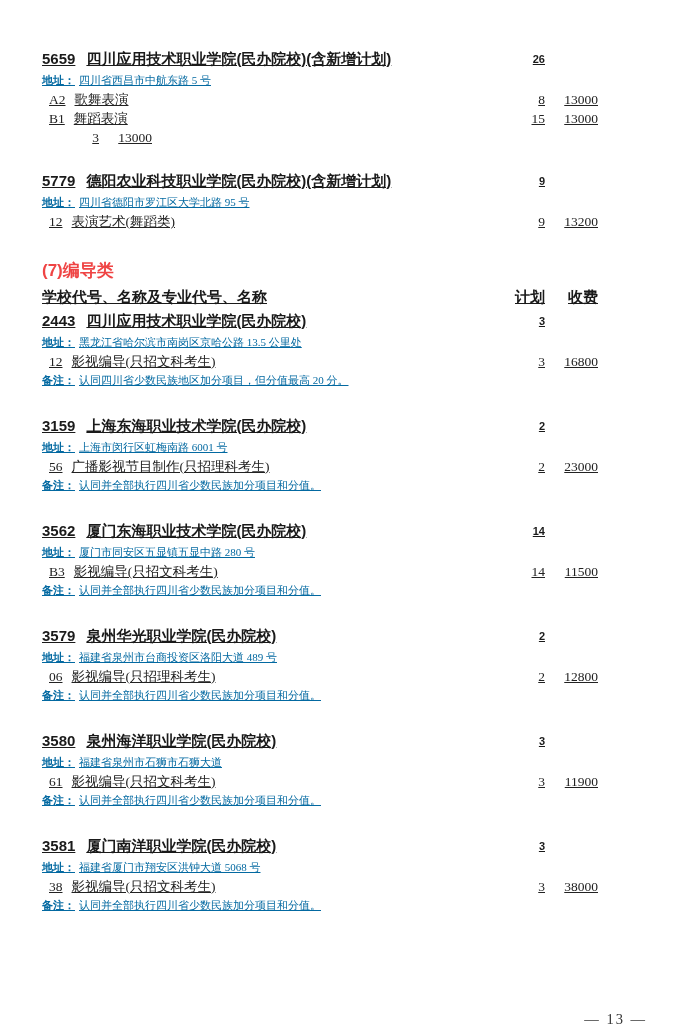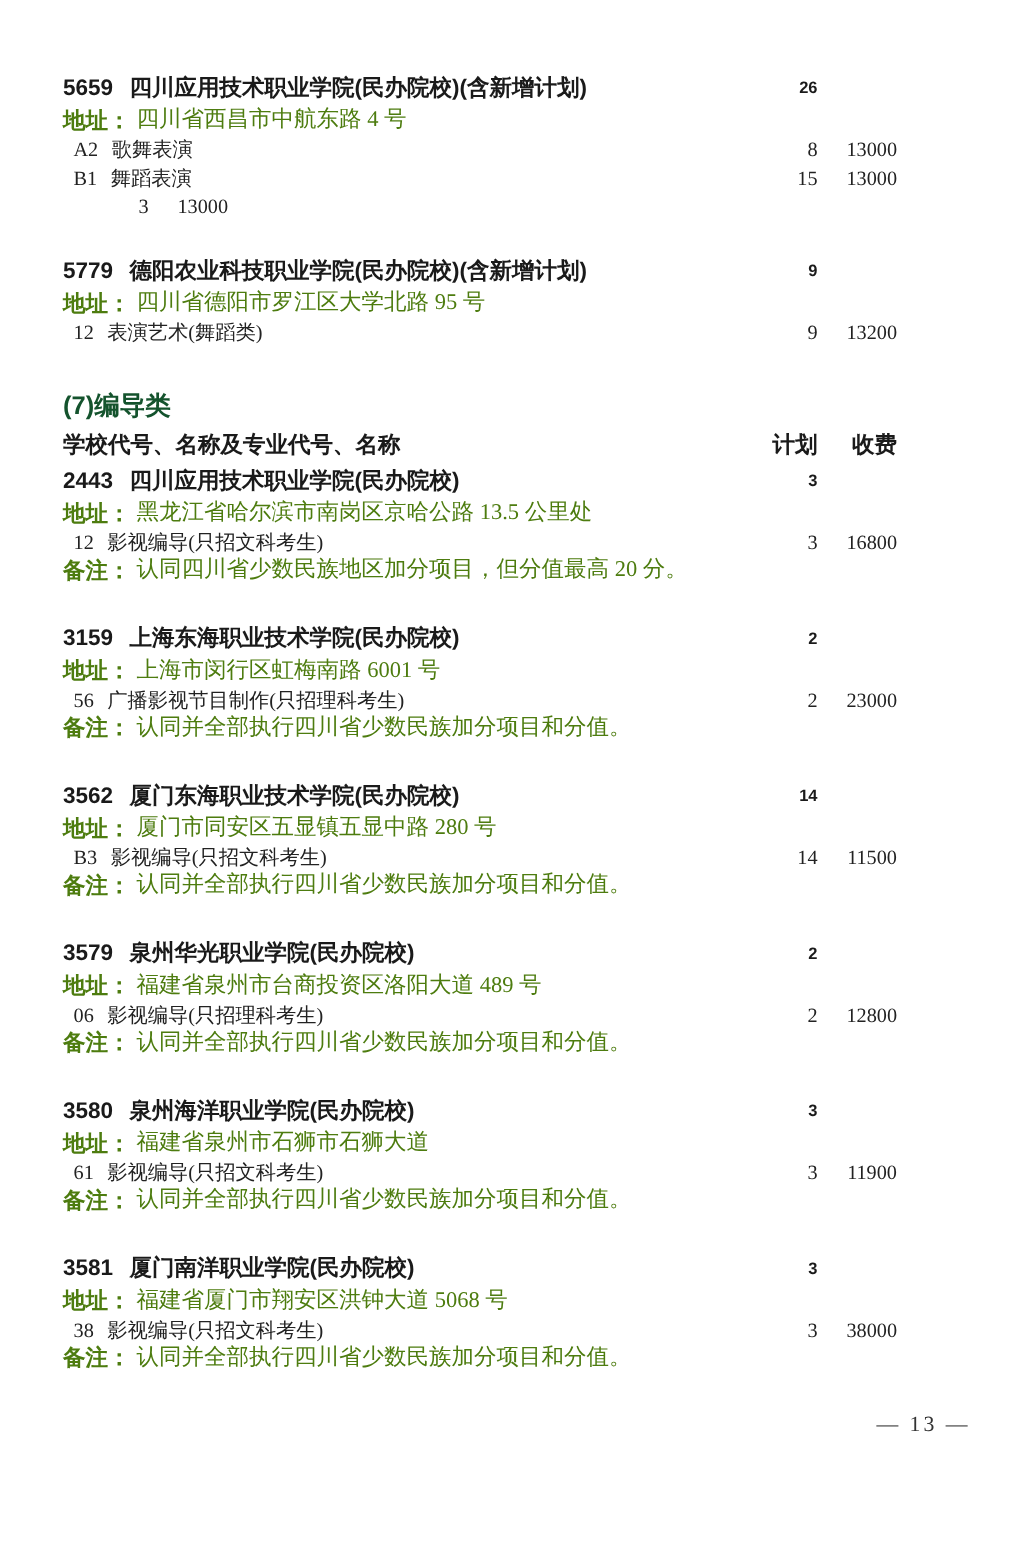--- a/index.html
+++ b/index.html
@@ -6,43 +6,43 @@
   .page {
     position: relative;
     width: 690px;
     height: 1027px;
     box-sizing: border-box;
     background: #ffffff;
     padding: 49px 92px 0 42px;
     color: #1f1f1f;
     overflow: hidden;
   }
-  .row { display: flex; align-items: flex-end; }
+  .row { display: flex; align-items: flex-end; text-decoration: underline; }
   .grow { flex: 1 1 auto; min-width: 0; }
   .c-plan { flex: 0 0 50px; text-align: right; }
   .c-fee  { flex: 0 0 53px; text-align: right; }
 
   
   .t-row {
     font-family: "Liberation Sans", sans-serif;
     font-weight: 700;
     font-size: 15px;
     line-height: 20px;
     margin-bottom: 2px;
     color: #1a1a1a;
     white-space: nowrap;
   }
   .t-row .c-plan { font-size: 11px; font-weight: 600; }
   .school-code { margin-right: 11px; }
 
   
   .a-row, .n-row {
-    font-size: 15px;
+    font-size: 11px;
     line-height: 19px;
-    color: #4d7c0f;
+    color: #0369a1;
     white-space: nowrap;
   }
   .lbl {
     font-family: "Liberation Sans", sans-serif;
     font-weight: 700;
     margin-right: 4px;
   }
   .kai { font-family: "Liberation Serif", serif; }
 
   
@@ -61,36 +61,36 @@
   .school { margin-bottom: 26px; }
   .school.first-block { margin-bottom: 24px; }
   .school.second-block { margin-bottom: 28px; }
   .school.last-block { margin-bottom: 4px; }
 
   .section-title {
     font-family: "Liberation Sans", sans-serif;
     font-weight: 700;
     font-size: 17px;
     line-height: 24px;
-    color: #14532d;
+    color: #ef4444;
     margin-bottom: 4px;
   }
   .header-row {
     font-family: "Liberation Sans", sans-serif;
     font-weight: 700;
     font-size: 15px;
     line-height: 19px;
     color: #1a1a1a;
     margin-bottom: 5px;
     white-space: nowrap;
   }
 
   .footer {
     position: absolute;
-    top: 942px;
+    top: 1011px;
     right: 43px;
     font-family: "Liberation Serif", serif;
     font-size: 14.5px;
     color: #333333;
     letter-spacing: 2px;
     white-space: nowrap;
   }
 </style>
 </head>
 <body>
@@ -100,21 +100,21 @@
   <section class="school first-block">
     <div class="row t-row">
       <div class="grow">
         <span class="school-code">5659</span><span>四川应用技术职业学院(民办院校)(含新增计划)</span>
       </div>
       <div class="c-plan">26</div>
       <div class="c-fee"></div>
     </div>
     <div class="row a-row">
       <span class="lbl">地址：</span>
-      <span class="kai">四川省西昌市中航东路 4 号</span>
+      <span class="kai">四川省西昌市中航东路 5 号</span>
     </div>
     <div class="row m-row">
       <div class="grow">
         <span class="major-code">A2</span><span>歌舞表演</span>
       </div>
       <div class="c-plan">8</div>
       <div class="c-fee">13000</div>
     </div>
     <div class="row m-row">
       <div class="grow">

